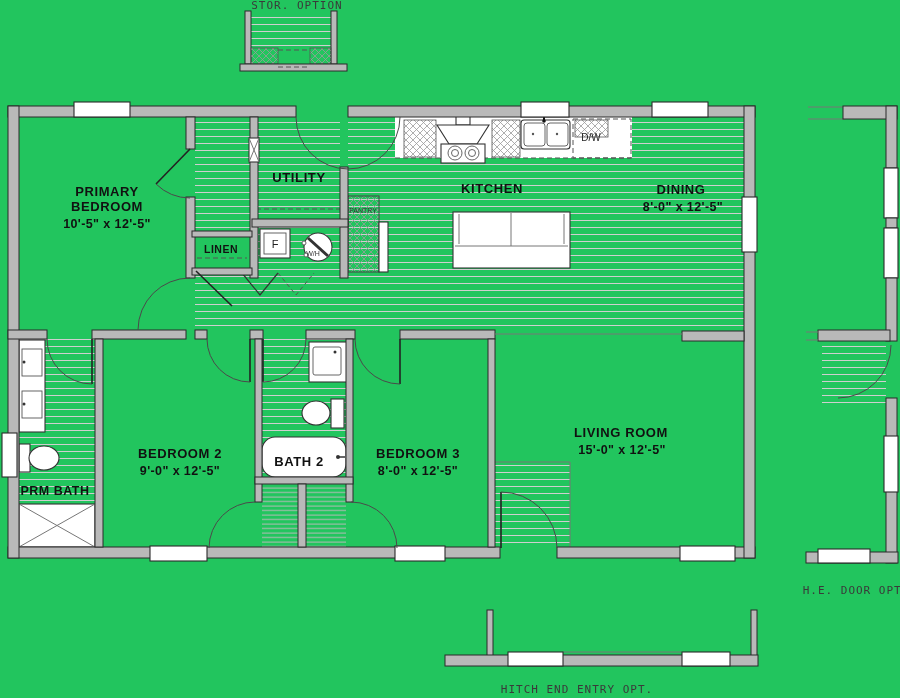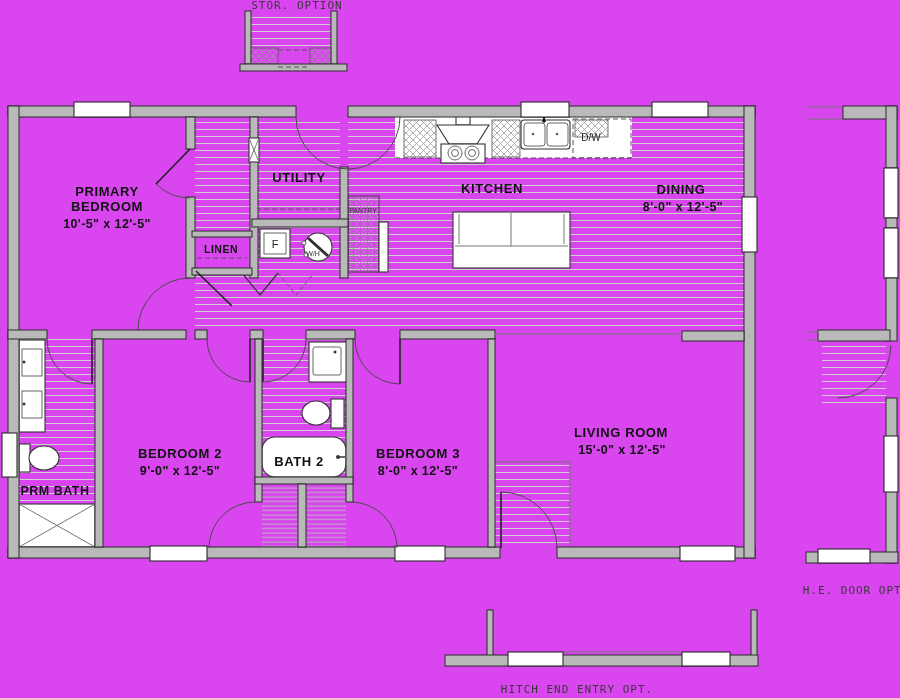--- a/index.html
+++ b/index.html
@@ -1,16 +1,16 @@
 <!DOCTYPE html>
 <html><head>
 <meta charset="utf-8">
 <style>
   html,body{margin:0;padding:0;background:#fff;}
-  .stage{position:relative;width:900px;height:698px;background:#d946ef;overflow:hidden;
+  .stage{position:relative;width:900px;height:698px;background:#22c55e;overflow:hidden;
          font-family:"Liberation Sans", sans-serif;}
   svg{position:absolute;left:0;top:0;}
   .wall{fill:#b9b9b9;stroke:#2b2b2b;stroke-width:1;}
   .win{fill:#ffffff;stroke:#2b2b2b;stroke-width:1.1;}
   .fx{fill:#ffffff;stroke:#333333;stroke-width:1.1;}
   .fx2{fill:#ffffff;stroke:#555555;stroke-width:0.9;}
   .arc{fill:none;stroke:#4a4a4a;stroke-width:1;}
   .leaf{stroke:#222222;stroke-width:1.6;}
   .dash{stroke:#555555;stroke-width:1;stroke-dasharray:5 3;fill:none;}
   .thin{stroke:#777777;stroke-width:1;fill:none;}

